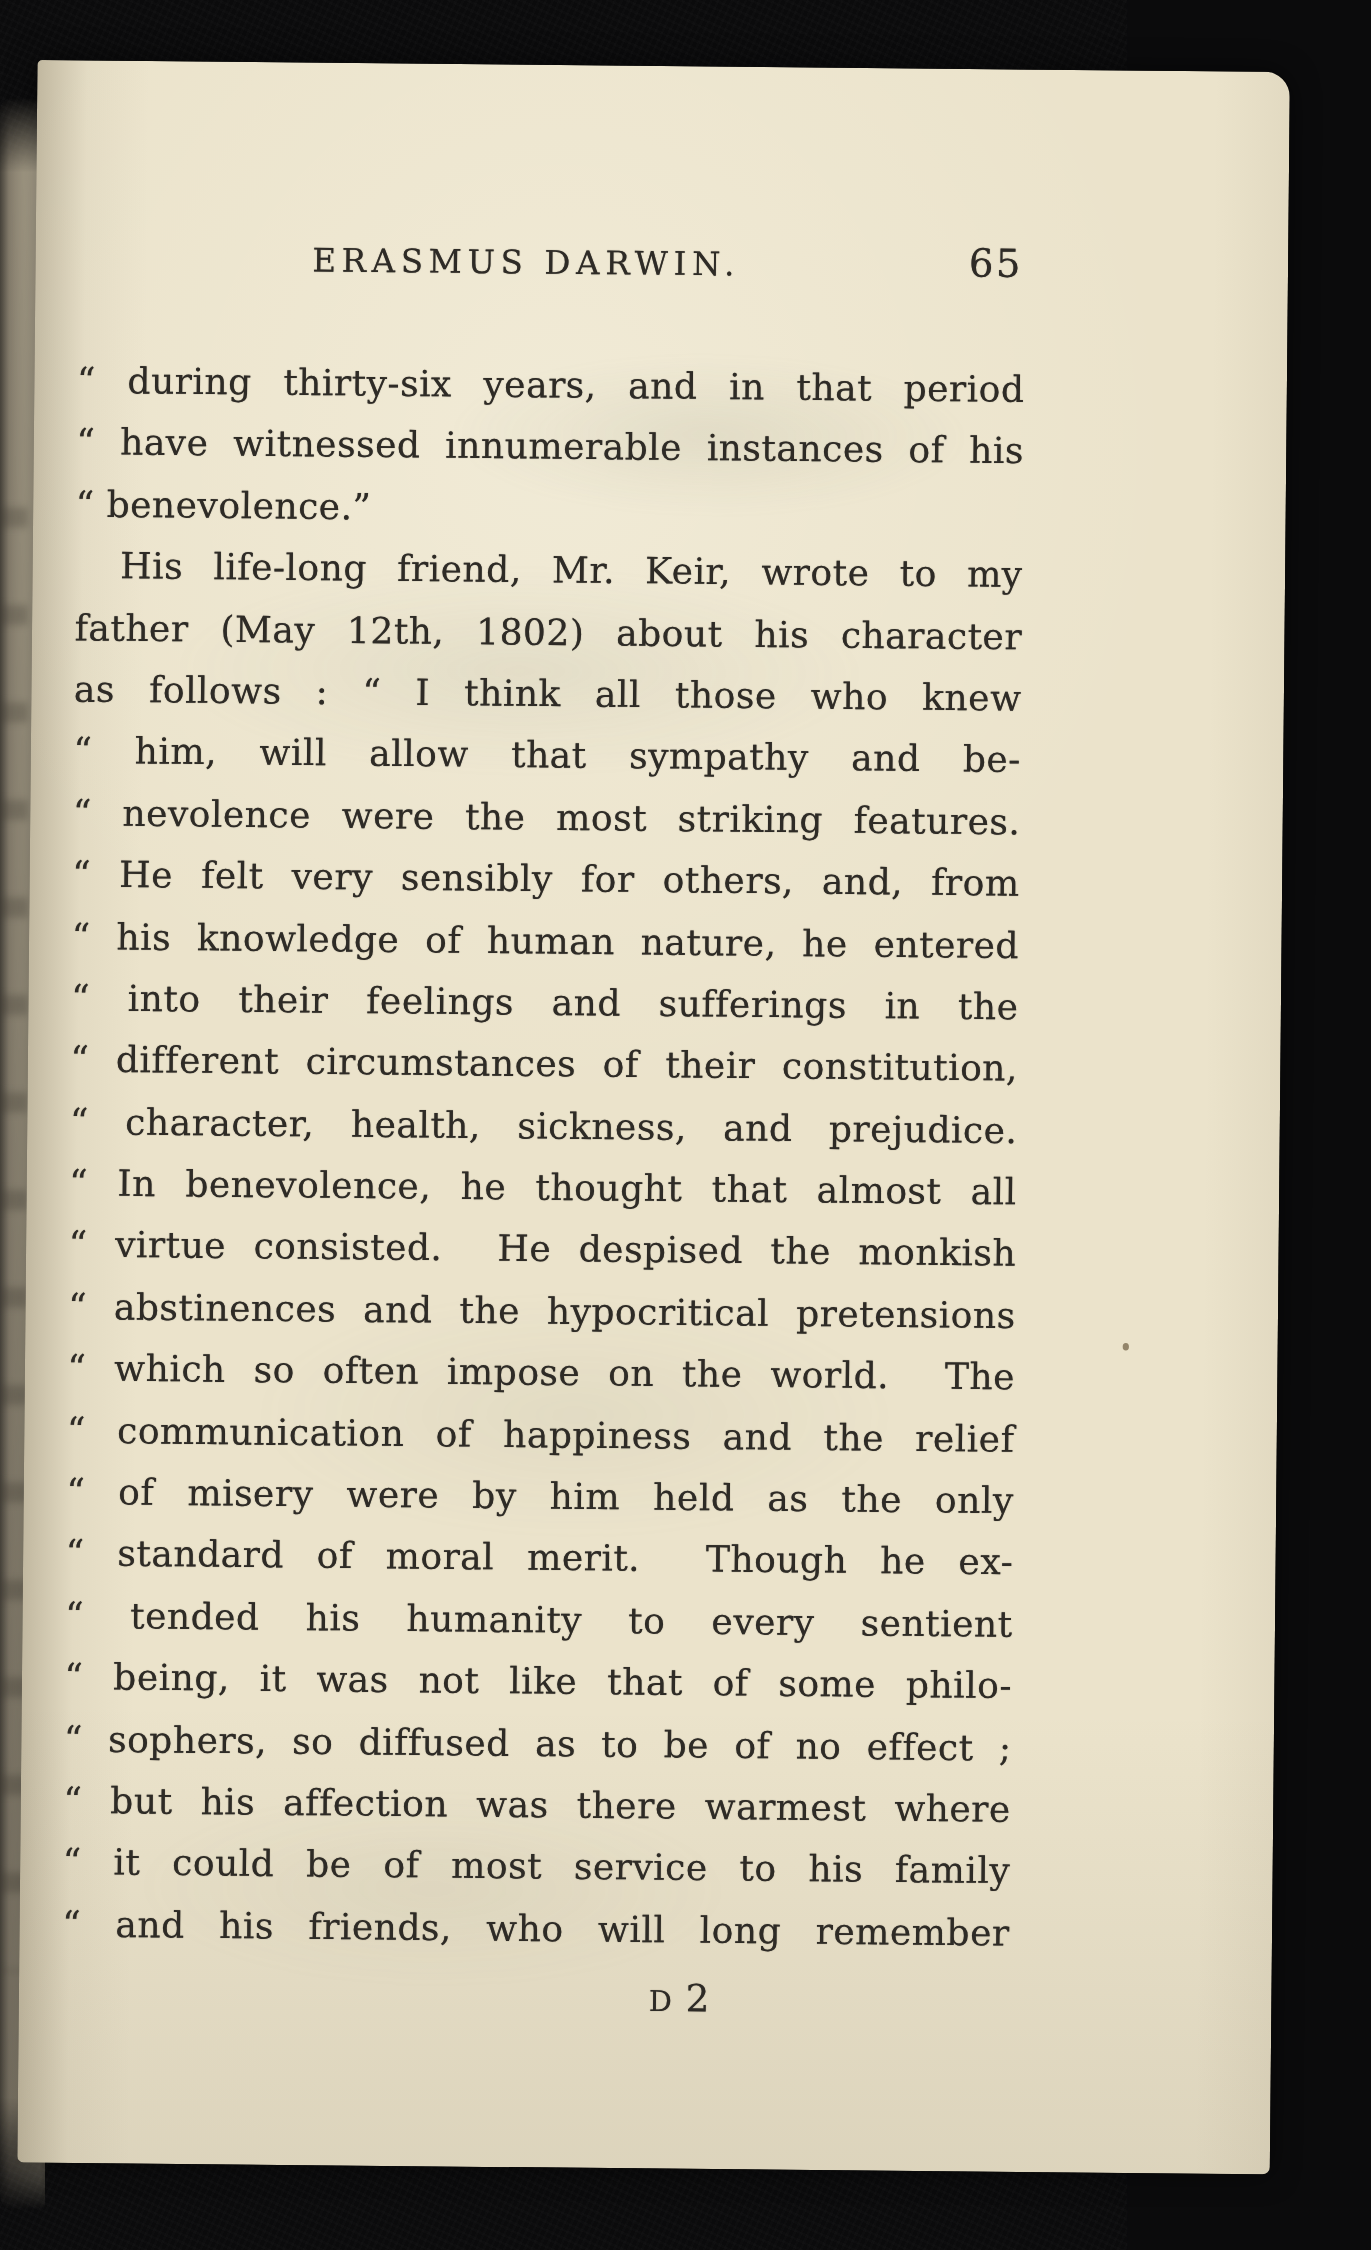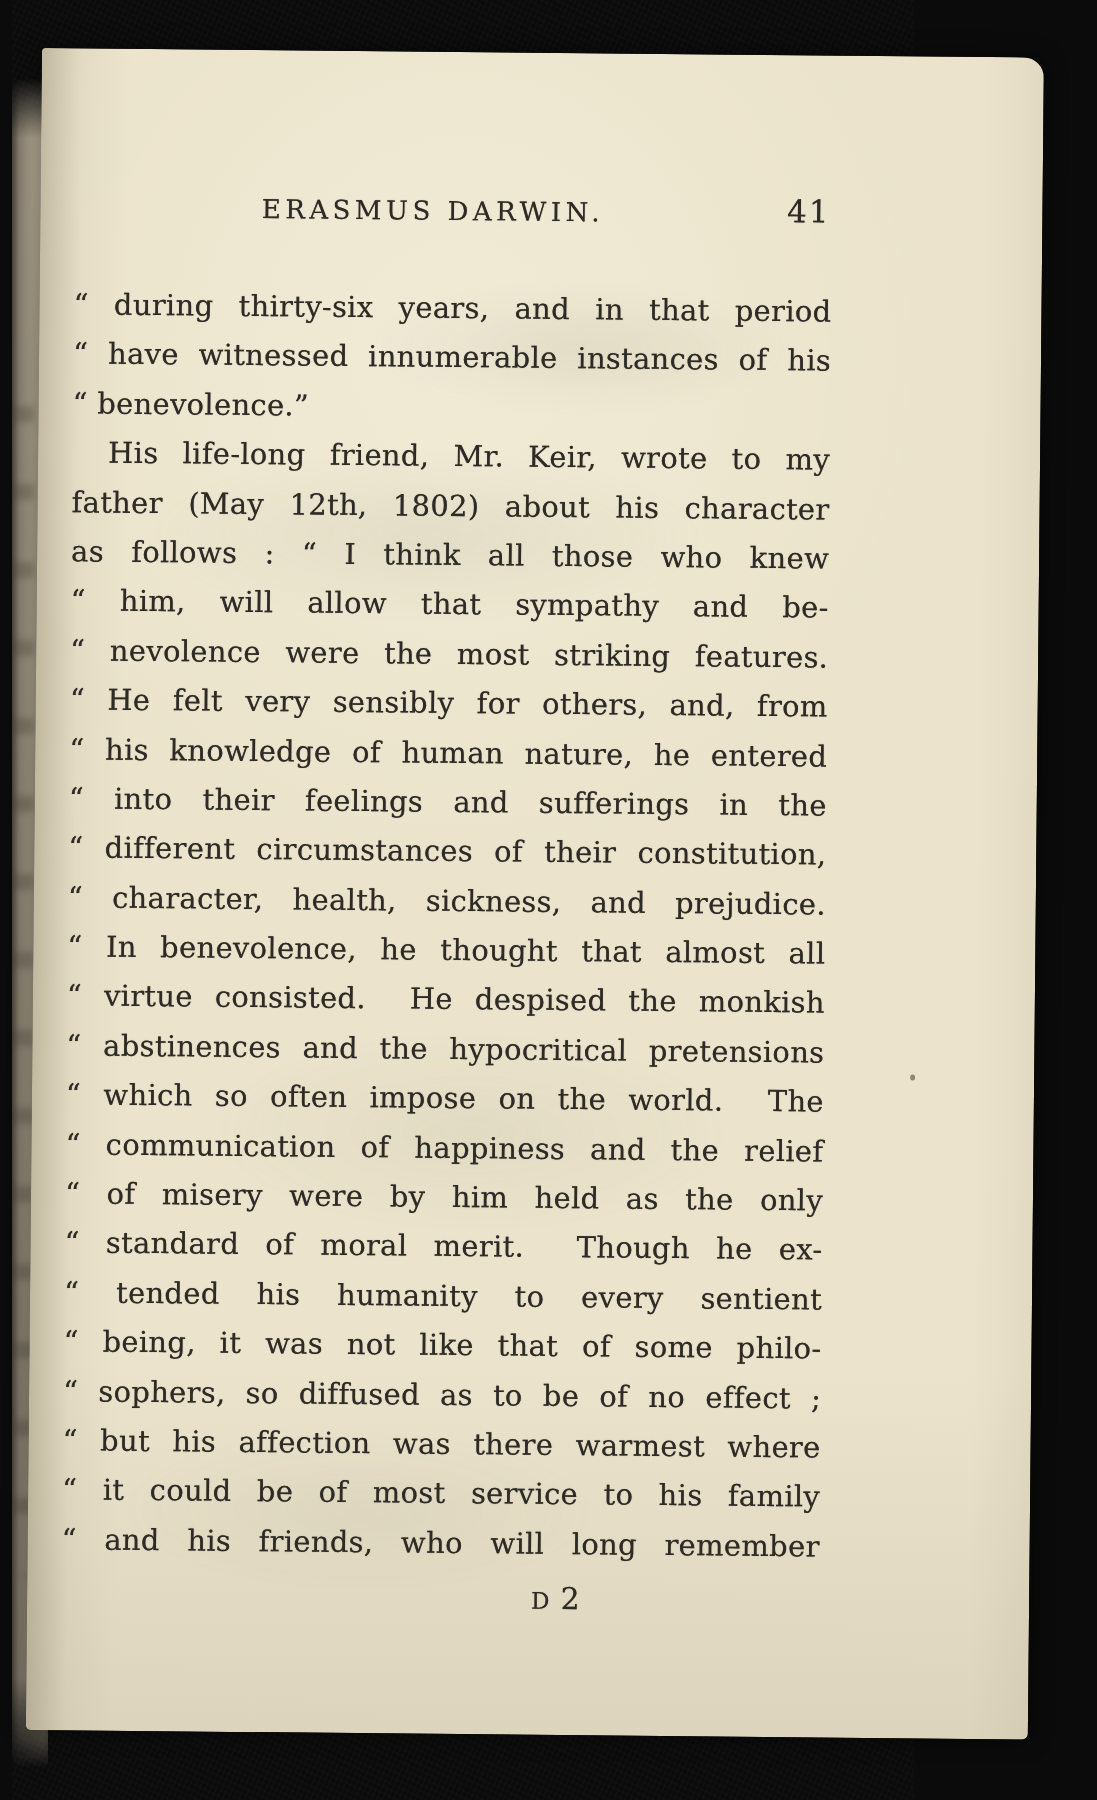--- a/index.html
+++ b/index.html
@@ -12,21 +12,20 @@
     font-family: "DejaVu Serif", "Liberation Serif", serif;
   }
   .scene {
     position: relative;
     width: 902px;
     height: 1800px;
     background:
       repeating-linear-gradient(115deg, rgba(255,255,255,0.012) 0 2px, rgba(0,0,0,0) 2px 5px),
       repeating-linear-gradient(25deg, rgba(255,255,255,0.010) 0 2px, rgba(0,0,0,0) 2px 6px),
       #0b0b0c;
-    margin-left: 12px;
   }
 
   
   .edge-strip {
     position: absolute;
     left: 0;
     top: 78px;
     width: 36px;
     height: 1692px;
     background: linear-gradient(to right, #46423a 0%, #837b6b 20%, #aba28c 55%, #c8bea6 88%, #b4aa92 100%);
@@ -171,21 +170,21 @@
     <div class="ghost g1"></div>
     <div class="ghost g2"></div>
     <div class="ghost g3"></div>
     <div class="ghost g4"></div>
     <div class="speck"></div>
 
     <div class="content">
 
       <div class="running-head">
         <span class="head-title">ERASMUS DARWIN.</span>
-        <span class="head-pagenum">41</span>
+        <span class="head-pagenum">65</span>
       </div>
 
       <div class="body-text">
         <div class="line">“ during thirty-six years, and in that period</div>
         <div class="line">“ have witnessed innumerable instances of his</div>
         <div class="line short">“ benevolence.”</div>
         <div class="line indent">His life-long friend, Mr. Keir, wrote to my</div>
         <div class="line">father (May 12th, 1802) about his character</div>
         <div class="line">as follows : “ I think all those who knew</div>
         <div class="line">“ him, will allow that sympathy and be-</div>

